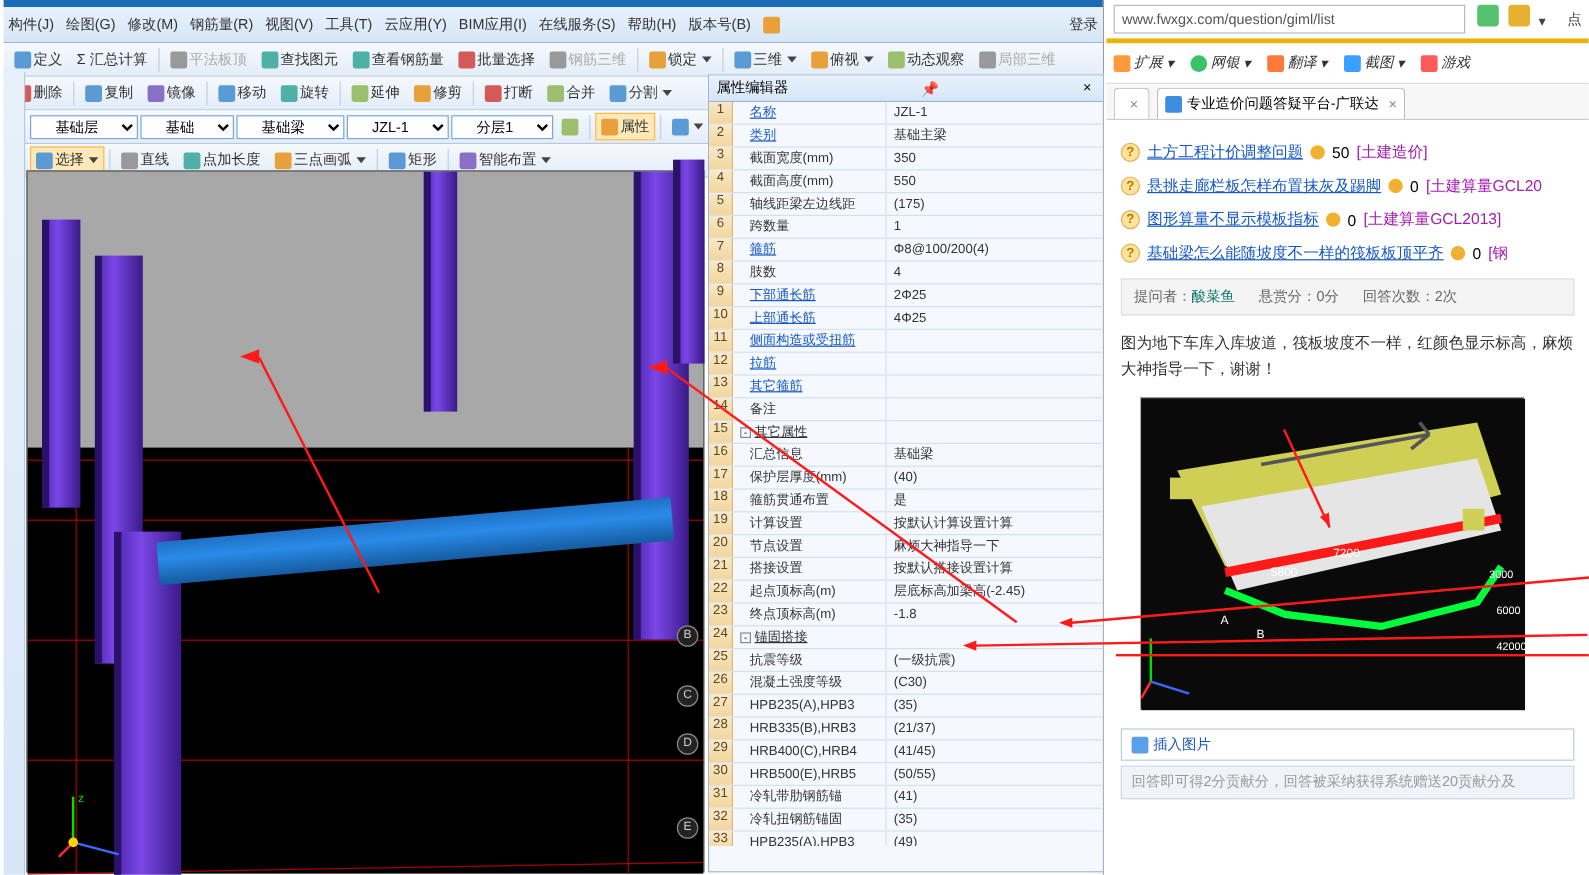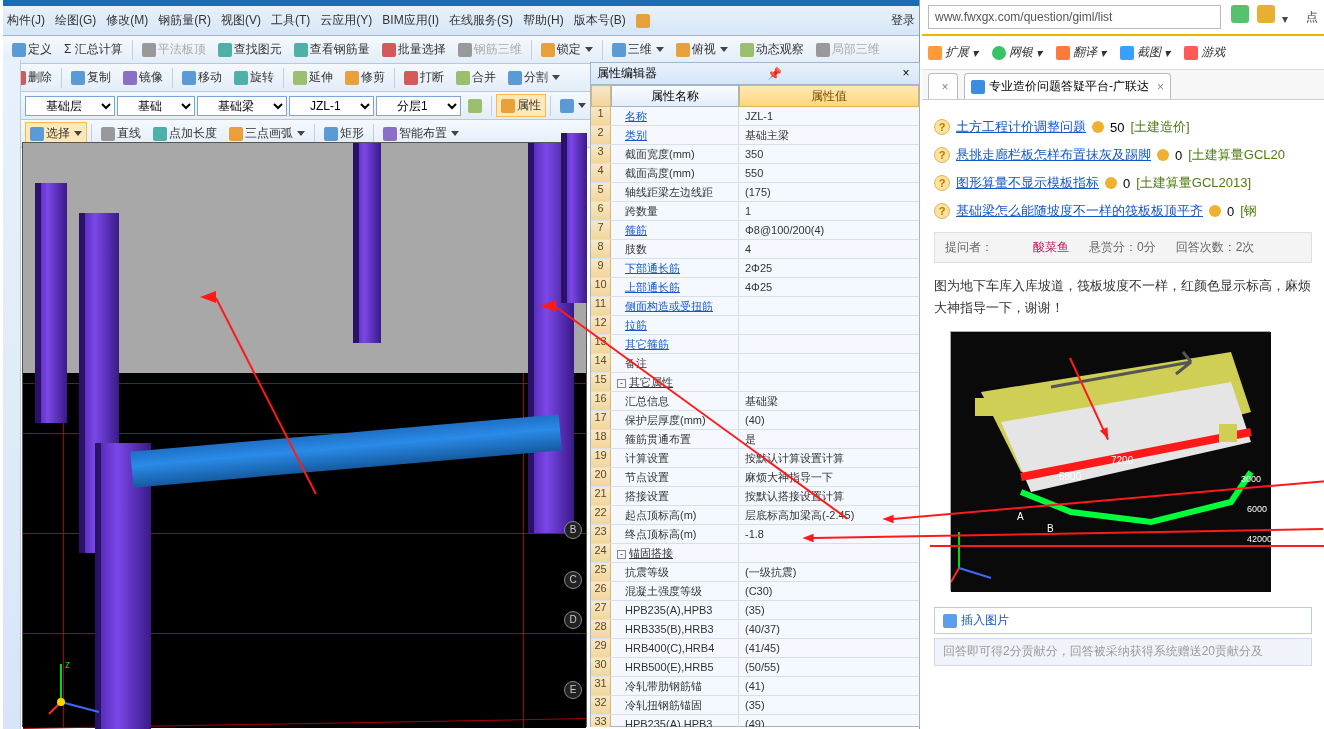--- a/index.html
+++ b/index.html
@@ -51,39 +51,39 @@
 .prow { display:flex; height:19px; border-bottom:1px solid #d6e0ea; }
 .prow .n { width:20px; background:linear-gradient(#f8e7c9,#f2d69a); border-right:1px solid #d7b86f; text-align:center; font-size:11px; color:#5a4a1f; }
 .prow .k { flex:0 0 128px; border-right:1px solid #d6e0ea; padding-left:14px; font-size:11px; color:#333; line-height:18px; overflow:hidden; white-space:nowrap; }
 .prow .k.link { color:#1558c6; text-decoration:underline; }
 .prow .v { flex:1; padding-left:6px; font-size:11px; color:#333; line-height:18px; overflow:hidden; white-space:nowrap; }
 .prow.group .k { padding-left:18px; color:#333;text-decoration:underline; }
 .prow .toggle { display:inline-block; width:9px; height:9px; border:1px solid #888; text-align:center; line-height:7px; font-size:9px; margin-right:3px; margin-left:-12px; }
 
 
 .browser { position:absolute; left:922px; top:0; width:402px; height:729px; background:#fff; }
-.addr-bar { height:36px; border-bottom:2px solid #eab308; display:flex; align-items:center; padding:0 6px; gap:6px; }
+.addr-bar { height:36px; border-bottom:4px solid #eab308; display:flex; align-items:center; padding:0 6px; gap:6px; }
 .addr-bar input { flex:1; height:24px; border:1px solid #bbb; padding:0 6px; font-size:12px; color:#555; }
 .addr-icons span { display:inline-block; width:18px; height:18px; margin-left:4px; }
 .ext-bar { height:34px; border-bottom:1px solid #ddd; display:flex; align-items:center; padding:0 6px; gap:14px; color:#333;font-style:italic; }
 .ext-bar span { display:inline-flex; align-items:center; gap:3px; }
 .tab-row { height:30px; background:#f7f7f7; border-bottom:1px solid #ccc; display:flex; align-items:flex-end; }
 .tab { height:26px; background:#fff; border:1px solid #bbb; border-bottom:none; border-radius:4px 4px 0 0; padding:4px 6px; margin-left:6px; display:flex; align-items:center; gap:4px; max-width:210px; overflow:hidden; white-space:nowrap; }
 .tab .favicon { width:14px; height:14px; background:#3a8de0; border-radius:2px; }
 .tab .close { margin-left:4px; color:#888; }
 .tab.blank { width:30px; justify-content:center; }
 
 .page-content { padding:8px 12px; }
 .q-item { display:flex; align-items:center; gap:6px; margin:10px 0; font-size:13px; }
 .q-item .qmark { width:16px; height:16px; background:#ffe39a; border:1px solid #e0b25f; border-radius:50%; color:#b57a00; text-align:center; font-size:11px; line-height:14px; font-weight:bold;}
 .q-item a { color:#1558c6; text-decoration:underline; }
 .q-item .coin { width:12px; height:12px; border-radius:50%; background:#f0b030; display:inline-block; }
-.q-item .tag { color:#4d7c0f; }
+.q-item .tag { color:#a21caf; }
 .q-meta { background:#f4f4f4; border:1px solid #e0e0e0; padding:6px 10px; margin-top:12px; font-size:12px; color:#666; display:flex; gap:20px; }
-.q-meta a { color:#be185d;margin-left:40px; }
+.q-meta a { color:#0f766e; }
 .q-desc { margin:12px 0; font-size:13px; line-height:22px; color:#333; }
 .q-image { width:320px; height:260px; background:#0c0c0c; position:relative; margin-left:16px; border:1px solid #aaa; }
 .upload-bar { margin-top:16px; border:1px solid #bcd; padding:4px 8px; color:#1558c6; display:flex; align-items:center; gap:4px;}
 .answer-box { border:1px solid #d0dae6; background:#f0f4fa; height:28px; margin-top:4px; padding:4px 8px; color:#999; font-size:12px; }
 
 .arrow-line { position:absolute; height:2px; background:#ff1a1a; transform-origin:left center; }
 .arrow-head { position:absolute; width:0; height:0; border-right:16px solid #ff1a1a; border-top:6px solid transparent; border-bottom:6px solid transparent; }
 
 
 .left-edge { position:absolute; left:0; top:60px; width:18px; height:670px; background:linear-gradient(#e8f1fb,#d6e6f7); border-right:1px solid #b6cadd; }
@@ -305,25 +305,20 @@
       </svg>
     </div>
   </div>
 
   <div class="prop-panel">
     <div class="prop-title">
       <span>属性编辑器</span>
       <span style="margin-left:auto;margin-right:6px;">📌</span>
       <span class="x">×</span>
     </div>
-    <div class="prop-head">
-      <div class="c1"></div>
-      <div class="c2">属性名称</div>
-      <div class="c3">属性值</div>
-    </div>
     <div class="prop-body" id="prop-body">
         <div class="prow">
           <div class="n">1</div>
           <div class="k link">名称</div>
           <div class="v">JZL-1</div>
         </div>
         <div class="prow">
           <div class="n">2</div>
           <div class="k link">类别</div>
           <div class="v">基础主梁</div>
@@ -449,21 +444,21 @@
           <div class="v">(C30)</div>
         </div>
         <div class="prow">
           <div class="n">27</div>
           <div class="k">HPB235(A),HPB3</div>
           <div class="v">(35)</div>
         </div>
         <div class="prow">
           <div class="n">28</div>
           <div class="k">HRB335(B),HRB3</div>
-          <div class="v">(40/37)</div>
+          <div class="v">(21/37)</div>
         </div>
         <div class="prow">
           <div class="n">29</div>
           <div class="k">HRB400(C),HRB4</div>
           <div class="v">(41/45)</div>
         </div>
         <div class="prow">
           <div class="n">30</div>
           <div class="k">HRB500(E),HRB5</div>
           <div class="v">(50/55)</div>

